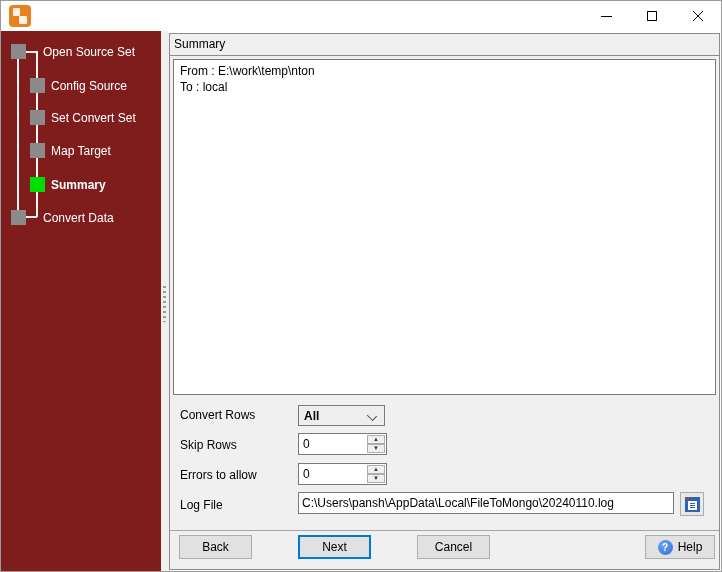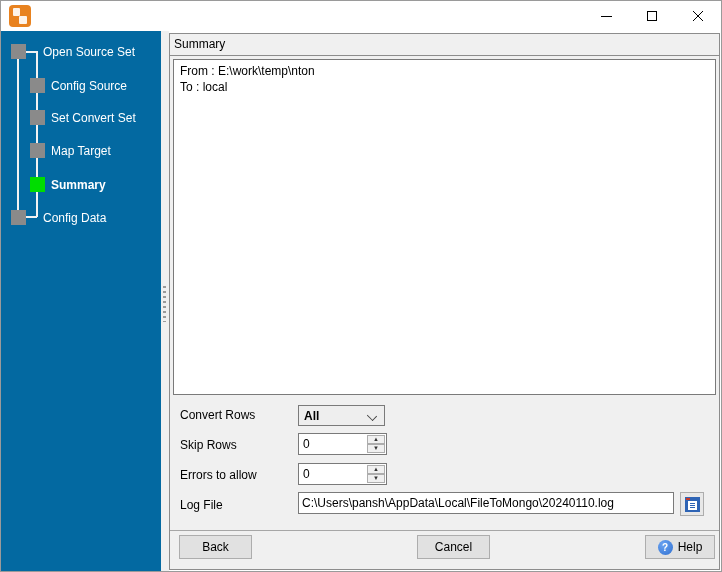--- a/index.html
+++ b/index.html
@@ -14,21 +14,21 @@
   .app-icon .doc1,.app-icon .doc2{position:absolute;background:#fff;opacity:.9;}
   .app-icon .doc1{left:4px;top:3px;width:7px;height:8px;border-radius:1px;}
   .app-icon .doc2{left:10px;top:11px;width:8px;height:8px;border-radius:1px;}
   .win-btn{position:absolute;top:0;width:46px;height:30px;display:flex;align-items:center;justify-content:center;cursor:default;}
   .win-btn.min{right:92px}.win-btn.max{right:46px}.win-btn.close{right:0}
   .glyph-min{width:11px;height:1px;background:#000;}
   .glyph-max{width:10px;height:10px;border:1px solid #000;box-sizing:border-box;background:transparent;}
   
   .bodyarea{position:absolute;top:30px;left:0;right:0;bottom:0;background:#fff;}
   
-  .sidebar{position:absolute;left:0;top:0;width:160px;height:100%;background:#0369a1;color:#fff;}
+  .sidebar{position:absolute;left:0;top:0;width:160px;height:100%;background:#7f1d1d;color:#fff;}
   .tree-line{position:absolute;background:#f2f2f2;}
   .line-left-v{left:16px;top:28px;width:2px;height:151px;}
   .line-mid-v{left:35px;top:20px;width:2px;height:166px;}
   .line-top-h{left:25px;top:20px;width:11px;height:2px;}
   .line-bot-h{left:25px;top:185px;width:11px;height:2px;}
   .step{position:absolute;left:0;width:160px;height:15px;}
   .sq{position:absolute;top:0;width:15px;height:15px;background:#8a8a8a;}
   .step.active .sq{background:#00dd00;}
   .step .lbl{position:absolute;top:1px;font-size:12px;white-space:nowrap;}
   .step.active .lbl{font-weight:bold;}
@@ -120,21 +120,21 @@
       <div class="step" style="top:112px">
         <span class="sq" style="left:29px"></span>
         <span class="lbl" style="left:50px">Map Target</span>
       </div>
       <div class="step active" style="top:146px">
         <span class="sq" style="left:29px"></span>
         <span class="lbl" style="left:50px">Summary</span>
       </div>
       <div class="step" style="top:179px">
         <span class="sq" style="left:10px"></span>
-        <span class="lbl" style="left:42px">Config Data</span>
+        <span class="lbl" style="left:42px">Convert Data</span>
       </div>
     </div>
 
     <div class="splitter">
       <div class="dots"></div>
     </div>
 
     <div class="panel">
       <div class="caption">Summary</div>
 
@@ -172,20 +172,21 @@
       <div class="browse-btn" style="top:458px">
         <div class="browse-ico">
           <div class="red"></div>
           <div class="page"></div>
           <div class="lines"></div>
         </div>
       </div>
 
       <div class="sep-line"></div>
       <button class="btn btn-back">Back</button>
+      <button class="btn btn-next">Next</button>
       <button class="btn btn-cancel">Cancel</button>
       <button class="btn btn-help">
         <span class="help-ico">?</span>
         <span>Help</span>
       </button>
     </div>
 
   </div>
 </div>
 

